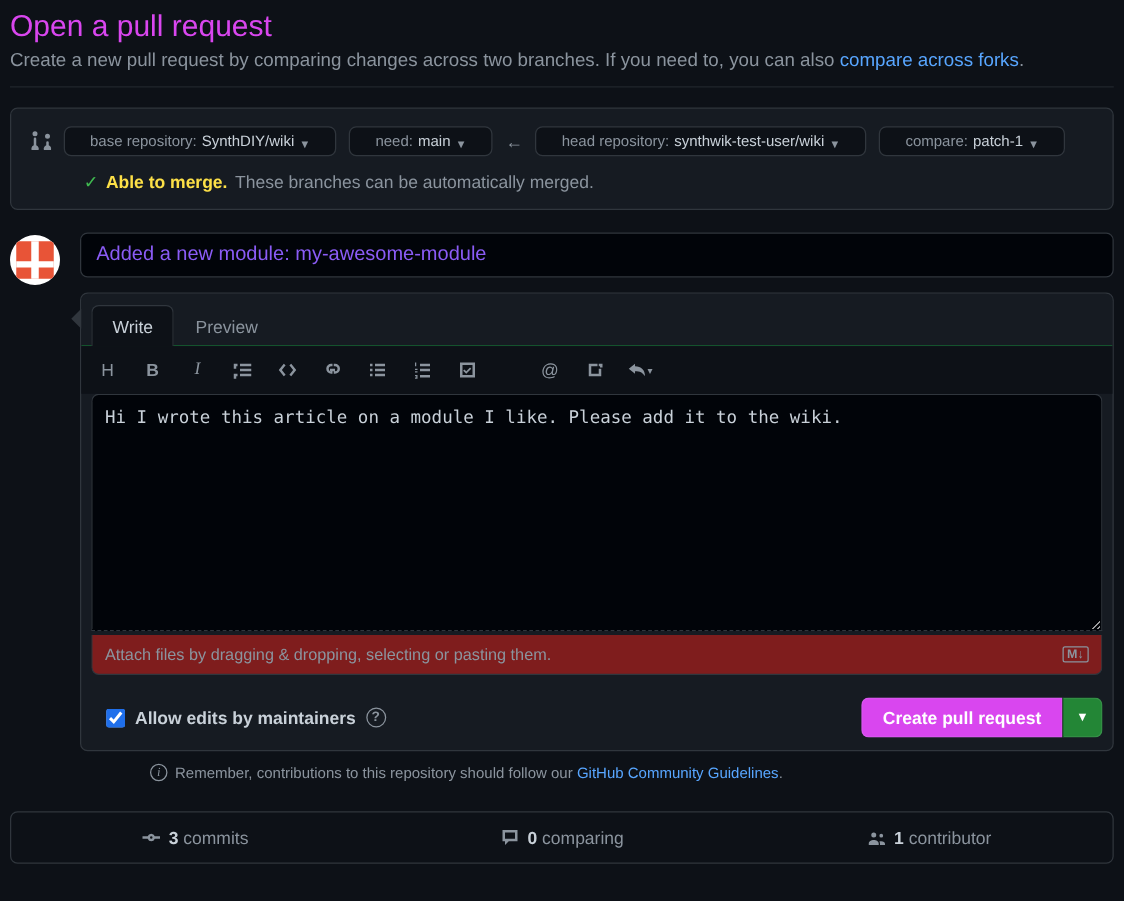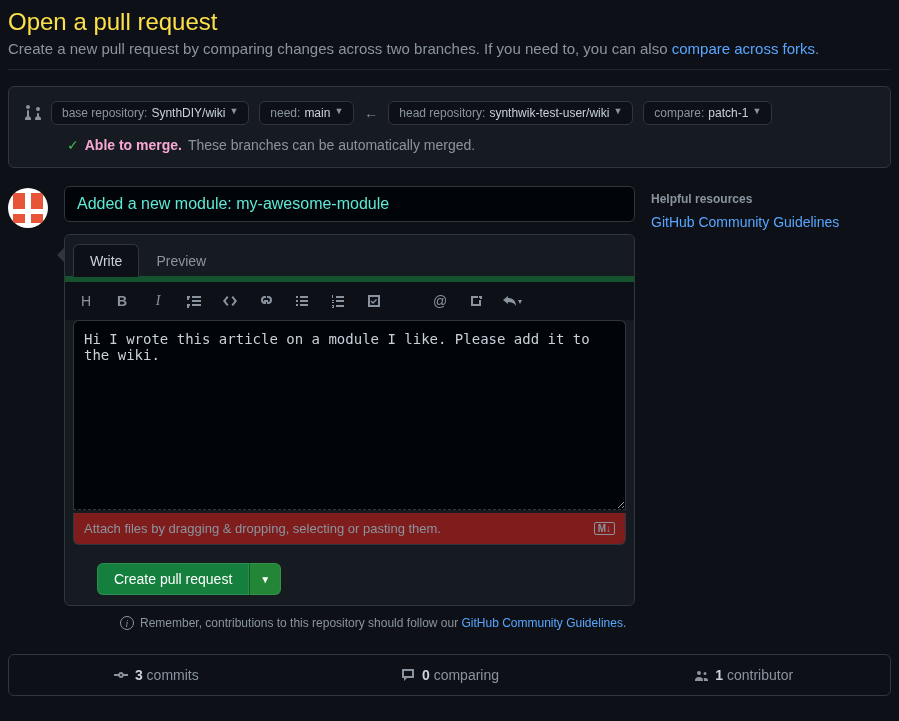--- a/index.html
+++ b/index.html
@@ -7,21 +7,21 @@
     background: #0d1117;
     color: #c9d1d9;
     font-family: -apple-system, BlinkMacSystemFont, "Segoe UI", Helvetica, Arial, sans-serif;
     font-size: 14px;
     width: 899px;
     padding: 8px;
   }
   .page-title {
     font-size: 24px;
     font-weight: 400;
-    color: #fde047;
+    color: #d946ef;
     margin-bottom: 4px;
   }
   .page-subtitle {
     color: #8b949e;
     font-size: 15px;
     margin-bottom: 16px;
     border-bottom: 1px solid #21262d;
     padding-bottom: 12px;
   }
   .link { color: #58a6ff; text-decoration: none; }
@@ -37,43 +37,43 @@
     display: flex;
     align-items: center;
     gap: 10px;
     flex-wrap: wrap;
   }
   .compare-icon { color: #8b949e; }
   .branch-btn {
     background: #0d1117;
     border: 1px solid #30363d;
     border-radius: 6px;
-    padding: 4px 10px;
+    padding: 4px 20px;
     color: #c9d1d9;
     font-size: 12px;
     display: inline-flex;
-    align-items: flex-start;
+    align-items: flex-end;
     gap: 4px;
     cursor: pointer;
   }
   .branch-btn .label { color: #8b949e; }
   .branch-btn .value { color: #c9d1d9; }
   .caret { font-size: 9px; color: #8b949e; }
   .arrow-left { color: #8b949e; }
   .merge-status {
     margin-top: 12px;
     padding-left: 42px;
     font-size: 14px;
     color: #8b949e;
     display: flex;
     align-items: center;
     gap: 6px;
   }
   .merge-status .check { color: #3fb950; }
-  .merge-status .able { color: #f9a8d4; font-weight: 600; text-align: center; }
+  .merge-status .able { color: #fde047; font-weight: 600; text-align: center; }
 
   .main-row {
     display: flex;
     gap: 16px;
     align-items: flex-start;
   }
   .avatar {
     width: 40px; height: 40px;
     border-radius: 50%;
     background: #fff;
@@ -94,21 +94,21 @@
   .avatar-inner::after { width: 30px; height: 5px; top: 16px; left:0; }
 
   .form-col { flex: 1; min-width: 0; }
   .sidebar-col { width: 240px; flex-shrink: 0; padding-top: 6px; }
 
   .title-input {
     width: 100%;
     background: #010409;
     border: 1px solid #30363d;
     border-radius: 6px;
-    color: #5eead4;
+    color: #8b5cf6;
     font-size: 16px;
     padding: 8px 12px;
     margin-bottom: 12px;
   }
 
   .comment-box {
     border: 1px solid #30363d;
     border-radius: 6px;
     background: #161b22;
     position: relative;
@@ -117,21 +117,21 @@
     content:"";
     position:absolute;
     left:-8px; top:12px;
     border: 8px solid transparent;
     border-right-color:#30363d;
     border-left:none;
   }
   .tabs {
     display: flex;
     background: #161b22;
-    border-bottom: 6px solid #14532d;
+    border-bottom: 1px solid #14532d;
     padding: 8px 8px 0 8px;
     border-radius: 6px 6px 0 0;
   }
   .tab {
     padding: 8px 16px;
     color: #8b949e;
     font-size: 14px;
     border: 1px solid transparent;
     border-bottom: none;
     cursor: pointer;
@@ -218,26 +218,26 @@
   }
   .help-icon {
     width:16px;height:16px;
     border:1px solid #8b949e;
     border-radius:50%;
     display:inline-flex;align-items:center;justify-content:center;
     font-size:11px;color:#8b949e;
   }
   .create-btn-group { display:flex; }
   .create-btn {
-    background:#15803d;
+    background:#d946ef;
     color:#fff;
     border:1px solid rgba(240,246,252,0.1);
     padding: 7px 16px;
     font-size:14px;
-    font-weight:400;
+    font-weight:700;
     border-radius:6px 0 0 6px;
     cursor:pointer;
     margin-left:12px;
   }
   .create-caret-btn {
     background:#238636;
     color:#fff;
     border:1px solid rgba(240,246,252,0.1);
     border-left:1px solid rgba(0,0,0,0.3);
     padding: 7px 10px;
@@ -397,39 +397,40 @@
             </svg>
             <span style="font-size:8px">▾</span>
           </span>
       </div>
       <textarea class="body-textarea" style="">Hi I wrote this article on a module I like. Please add it to the wiki.</textarea>
       <div class="attach-bar">
         <span>Attach files by dragging &amp; dropping, selecting or pasting them.</span>
         <span class="md-badge">M↓</span>
       </div>
       <div class="actions-row">
+        <label class="allow-edits">
+          <input type="checkbox" checked="" style="">
+          <span>Allow edits by maintainers</span>
+          <span class="help-icon">?</span>
+        </label>
         <div class="create-btn-group">
           <button class="create-btn">Create pull request</button>
           <button class="create-caret-btn">▼</button>
         </div>
       </div>
     </div>
 
     <div class="remember-row">
       <span class="info-icon">i</span>
       <span>
         <span>Remember, contributions to this repository should follow our </span><a href="#" class="link">GitHub Community Guidelines</a><span>.</span>
       </span>
     </div>
   </div>
 
-  <div class="sidebar-col">
-    <h4>Helpful resources</h4>
-    <a href="#" class="link">GitHub Community Guidelines</a>
-  </div>
 </div>
 
 <div class="summary-bar">
   <div class="summary-cell">
     <svg viewBox="0 0 16 16">
         <path d="M8 5a3 3 0 0 0-2.83 2H1v2h4.17a3 3 0 0 0 5.66 0H15V7h-4.17A3 3 0 0 0 8 5zm0 2a1 1 0 1 1 0 2 1 1 0 0 1 0-2z"></path>
       </svg>
     <span><b>3</b><span> commits</span></span>
   </div>
   <div class="summary-cell">

